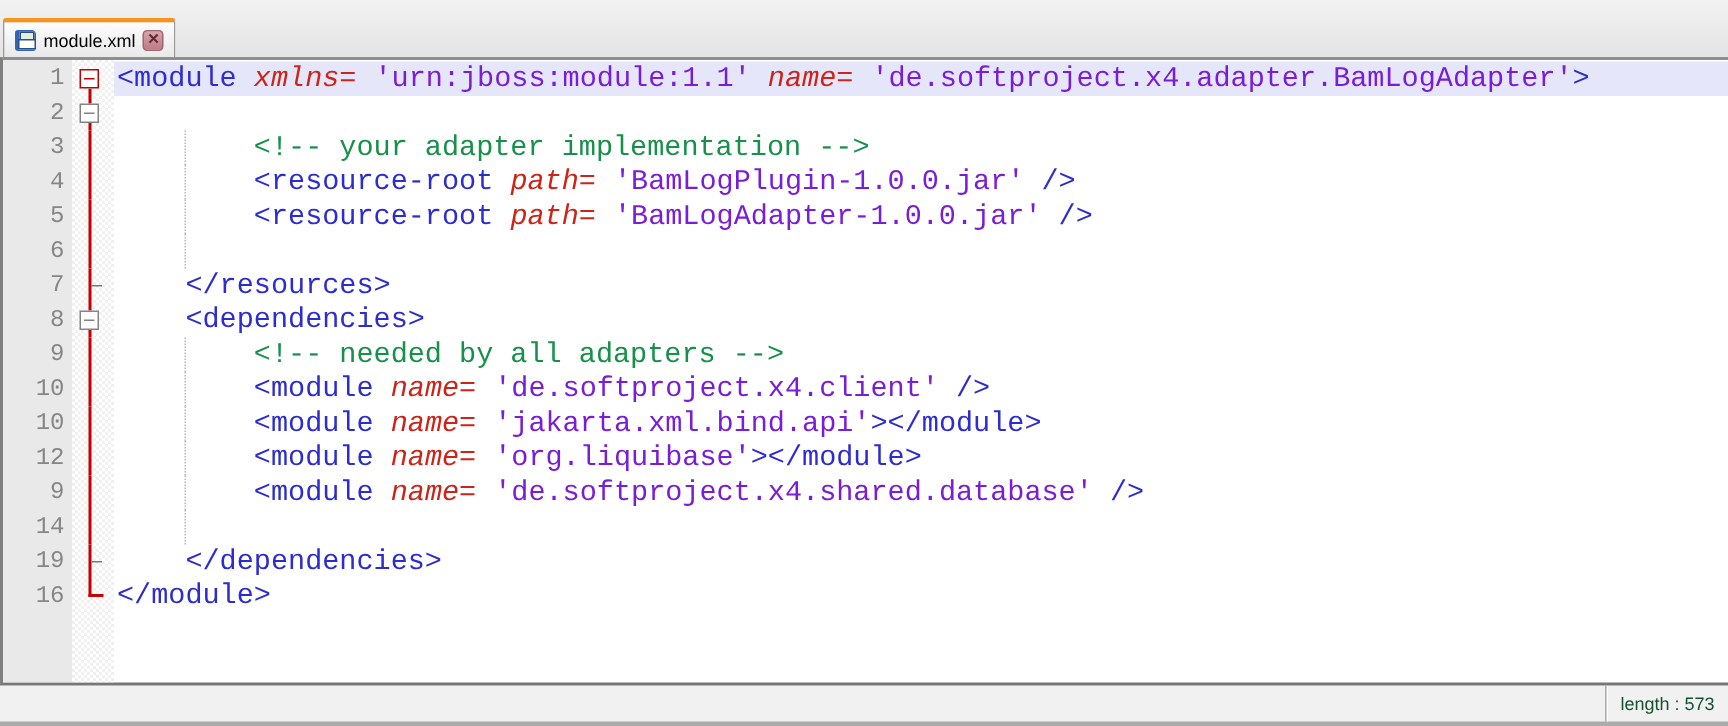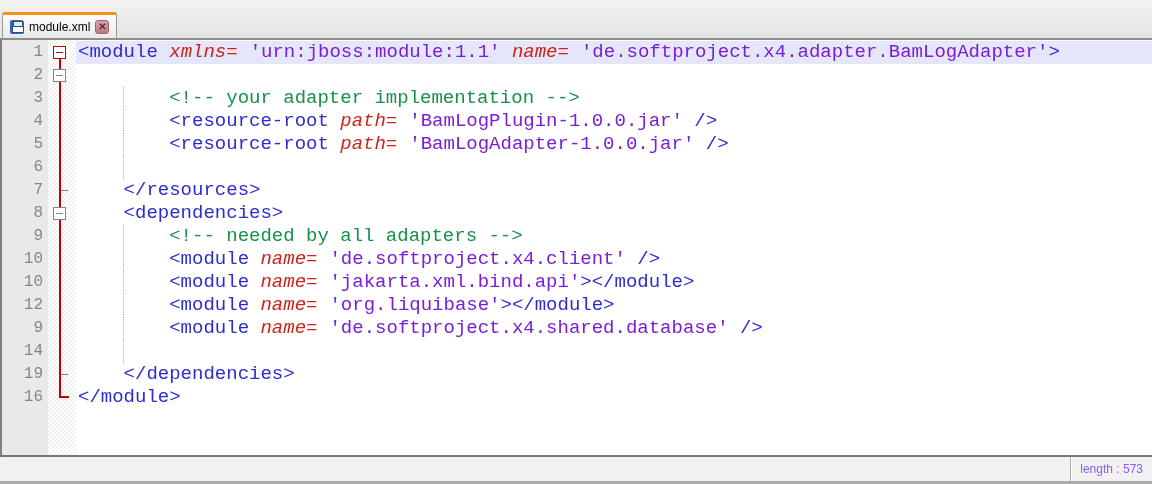--- a/index.html
+++ b/index.html
@@ -55,21 +55,21 @@
   .fbox::after{content:"";position:absolute;left:2px;right:2px;top:5px;border-top:1px solid #848484;}
   .fbox.active{border-color:var(--fold_highlight);}
   .fbox.active::after{border-top-color:var(--fold_highlight);}
   .tick{position:absolute;left:13px;top:11px;width:7px;height:1px;background:#7A7A7A;}
   .hred{position:absolute;left:11px;top:10px;width:10px;height:2px;background:var(--fold_highlight);}
 
   
   .statusbar{height:27px;flex:0 0 auto;background:#F1F1F1;border-bottom:3px solid #ABABAB;
     display:flex;justify-content:flex-end;align-items:stretch;}
   .status-field{border-left:1px solid #ABABAB;box-shadow:inset 1px 0 0 #FFF;
-    display:flex;align-items:center;padding:0 9px;font-size:12px;color:#8b5cf6;min-width:78px;}
+    display:flex;align-items:center;padding:0 9px;font-size:12px;color:#14532d;min-width:78px;}
 </style>
 </head>
 <body>
 
 <div class="window">
 
   <div class="tabbar">
     <div class="tab">
       <span class="floppy"></span>
       <span>module.xml</span>

